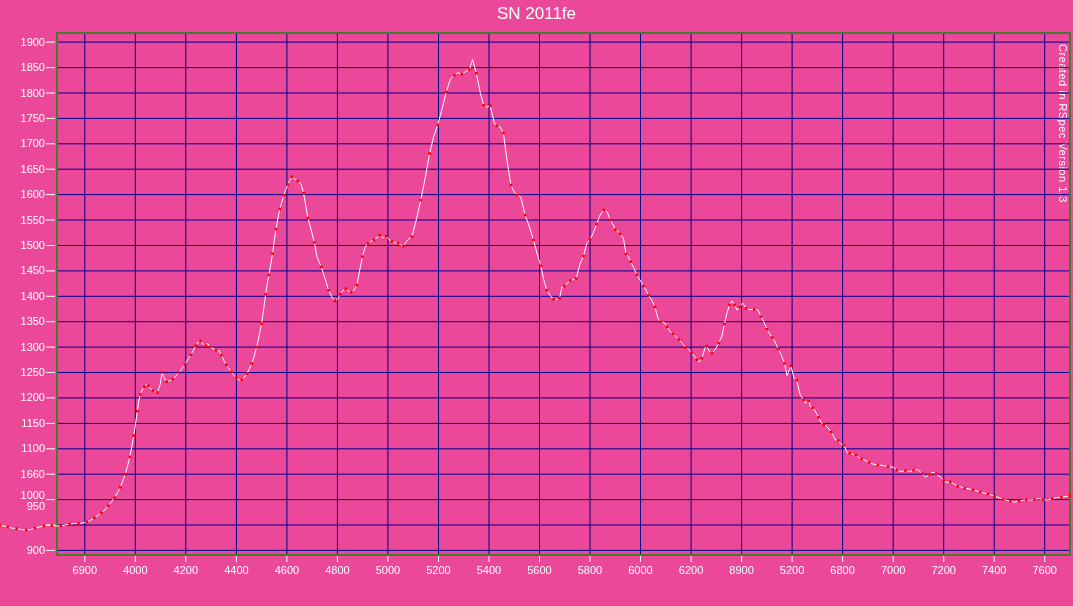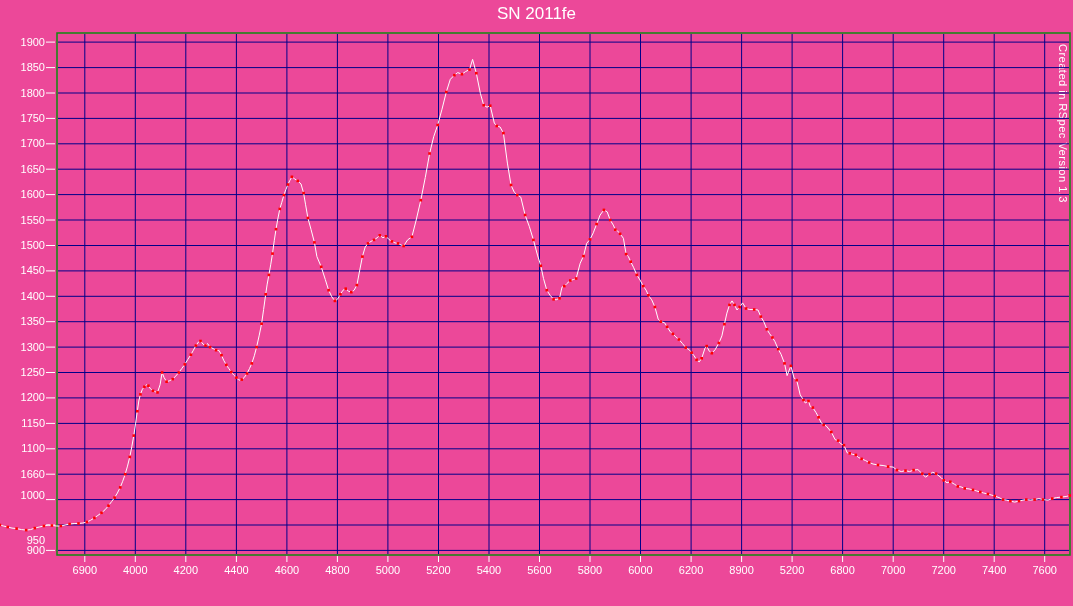--- a/index.html
+++ b/index.html
@@ -18,21 +18,21 @@
   #plot-svg{position:absolute;left:0;top:0;}
 </style>
 </head>
 <body>
 
 <div id="figure">
   <div id="title">SN 2011fe</div>
   <div id="watermark">Created in RSpec Version 1.3</div>
   <div id="labels">
       <div class="ylab" style="top:543.9px">900</div>
-      <div class="ylab" style="top:534px">950</div>
+      <div class="ylab" style="top:500px">950</div>
       <div class="ylab" style="top:489px">1000</div>
       <div class="ylab" style="top:467.7px">1660</div>
       <div class="ylab" style="top:442.3px">1100</div>
       <div class="ylab" style="top:416.9px">1150</div>
       <div class="ylab" style="top:391.4px">1200</div>
       <div class="ylab" style="top:366.0px">1250</div>
       <div class="ylab" style="top:340.6px">1300</div>
       <div class="ylab" style="top:315.2px">1350</div>
       <div class="ylab" style="top:289.8px">1400</div>
       <div class="ylab" style="top:264.4px">1450</div>

